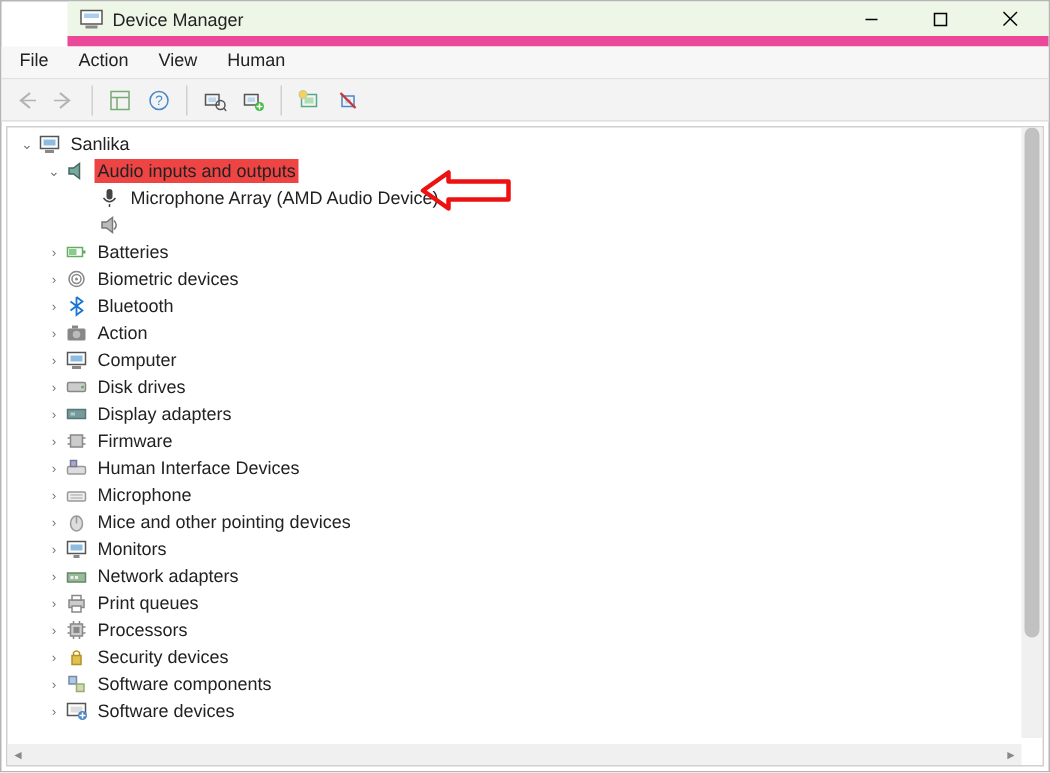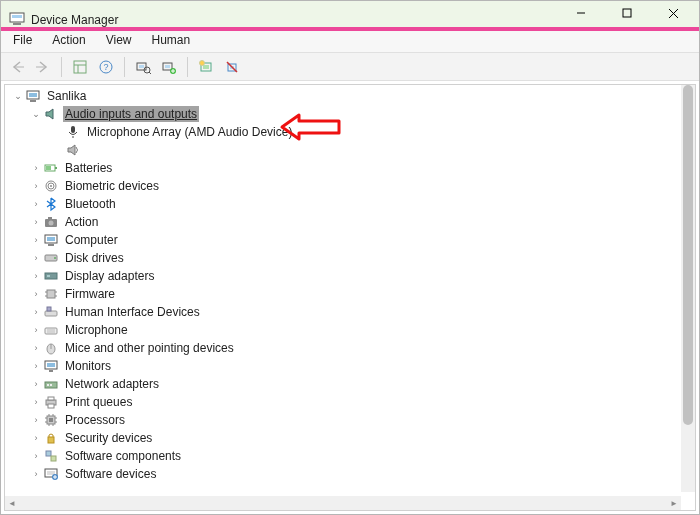--- a/index.html
+++ b/index.html
@@ -21,23 +21,24 @@
     height: 515px;
     border: 1px solid #b5b5b5;
     display: flex;
     flex-direction: column;
     background: #fff;
   }
   .titlebar {
     height: 30px;
     background: #eef6e8;
     display: flex;
-    align-items: flex-end;
+    align-items: center;
     padding: 0 4px 0 8px;
-    border-bottom: 4px solid #ec4899;
+    border-bottom: 7px solid #ec4899;
+    margin-left: 44px;
   }
   .titlebar .app-icon {
     width: 16px;
     height: 16px;
     margin-right: 6px;
     position: relative;
   }
   .titlebar .title {
     font-size: 12px;
   }
@@ -153,22 +154,21 @@
     display: flex;
     align-items: center;
     justify-content: center;
   }
   .label {
     padding: 0 2px;
     height: 16px;
     line-height: 16px;
   }
   .selected {
-    background: #a3a3a3;
-    text-decoration: underline;
+    background: #ef4444;
   }
   .indent-0 { padding-left: 4px; }
   .indent-1 { padding-left: 22px; }
   .indent-2 { padding-left: 44px; }
 
   
   .arrow-annot {
     position: absolute;
     left: 270px;
     top: 22px;

